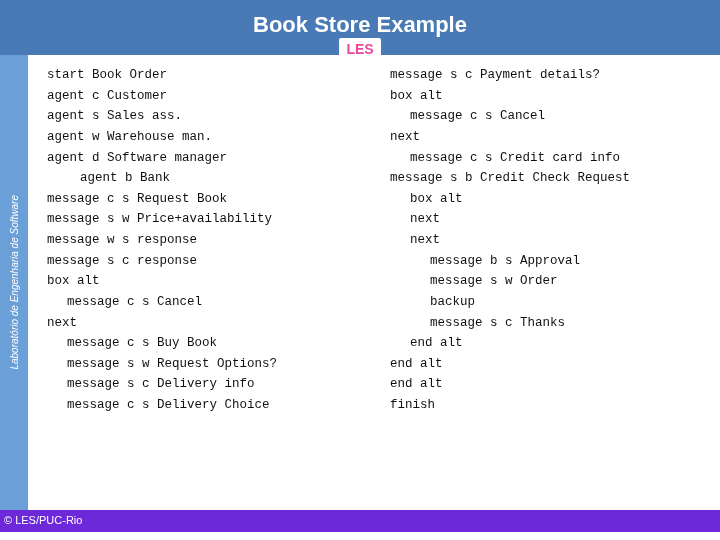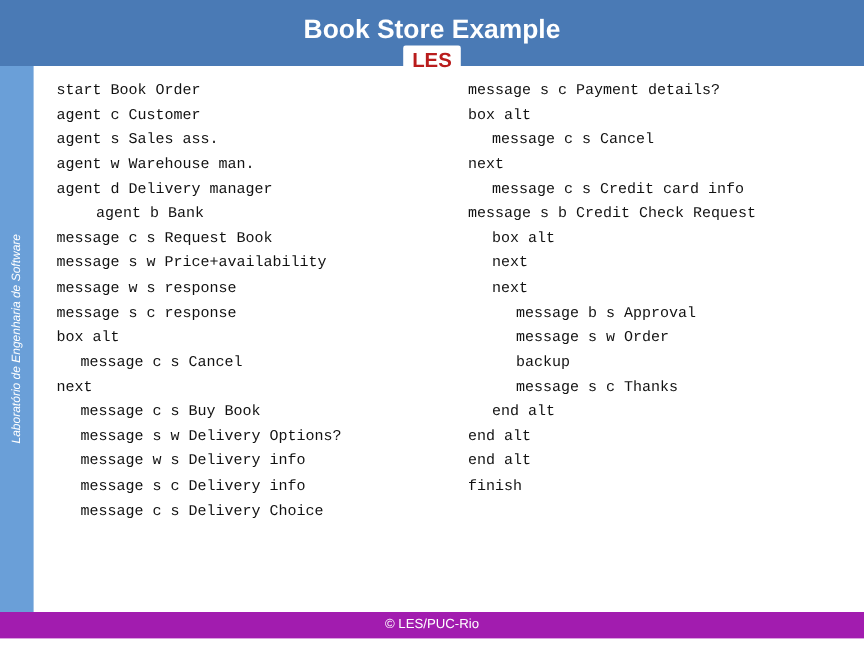--- a/index.html
+++ b/index.html
@@ -17,23 +17,23 @@
       font-size: 22px;
       font-weight: bold;
       display: flex;
       justify-content: space-between;
       align-items: center;
       height: 55px;
       flex-direction: column;
     }
     .header-logo {
       background: white;
-      color: #b91c1c;
+      color: #ec4899;
       font-weight: bold;
-      font-size: 17px;
+      font-size: 14px;
       padding: 3px 7px;
       border-radius: 2px;
     }
     .main-container {
       display: flex;
       height: 455px;
     }
     .sidebar {
       width: 28px;
       background: #6a9fd8;
@@ -64,23 +64,22 @@
     }
     .right-col {
       width: 50%;
       padding-left: 10px;
     }
     .code-line {
       display: block;
       color: #111;
     }
     .footer {
-      background: #a21caf;
+      background: #6d28d9;
       color: white;
-      text-align: center;
       font-size: 11px;
       padding: 4px;
       height: 22px;
     }
   </style>
 </head>
 <body>
 
 <div>
   <div class="header">
@@ -92,32 +91,31 @@
 <div class="main-container">
   <div class="sidebar">
     <span class="sidebar-text">Laboratório de Engenharia de Software</span>
   </div>
   <div class="content">
     <div class="left-col" id="left-col">
         <span class="code-line" style="padding-left: 0px;">start Book Order</span>
         <span class="code-line" style="padding-left: 0px;">agent c Customer</span>
         <span class="code-line" style="padding-left: 0px;">agent s Sales ass.</span>
         <span class="code-line" style="padding-left: 0px;">agent w Warehouse man.</span>
-        <span class="code-line" style="padding-left: 0px;">agent d Delivery manager</span>
+        <span class="code-line" style="padding-left: 0px;">agent d Software manager</span>
         <span class="code-line" style="padding-left: 0px; margin-left: 33px;">agent b Bank</span>
         <span class="code-line" style="padding-left: 0px;">message c s Request Book</span>
         <span class="code-line" style="padding-left: 0px;">message s w Price+availability</span>
         <span class="code-line" style="padding-left: 0px;">message w s response</span>
         <span class="code-line" style="padding-left: 0px;">message s c response</span>
         <span class="code-line" style="padding-left: 0px;">box alt</span>
         <span class="code-line" style="padding-left: 20px;">message c s Cancel</span>
         <span class="code-line" style="padding-left: 0px;">next</span>
         <span class="code-line" style="padding-left: 20px;">message c s Buy Book</span>
-        <span class="code-line" style="padding-left: 20px;">message s w Delivery Options?</span>
-        <span class="code-line" style="padding-left: 20px;">message w s Delivery info</span>
+        <span class="code-line" style="padding-left: 20px;">message s w Request Options?</span>
         <span class="code-line" style="padding-left: 20px;">message s c Delivery info</span>
         <span class="code-line" style="padding-left: 20px;">message c s Delivery Choice</span>
       </div>
     <div class="right-col" id="right-col">
         <span class="code-line" style="padding-left: 0px;">message s c Payment details?</span>
         <span class="code-line" style="padding-left: 0px;">box alt</span>
         <span class="code-line" style="padding-left: 20px;">message c s Cancel</span>
         <span class="code-line" style="padding-left: 0px;">next</span>
         <span class="code-line" style="padding-left: 20px;">message c s Credit card info</span>
         <span class="code-line" style="padding-left: 0px;">message s b Credit Check Request</span>

